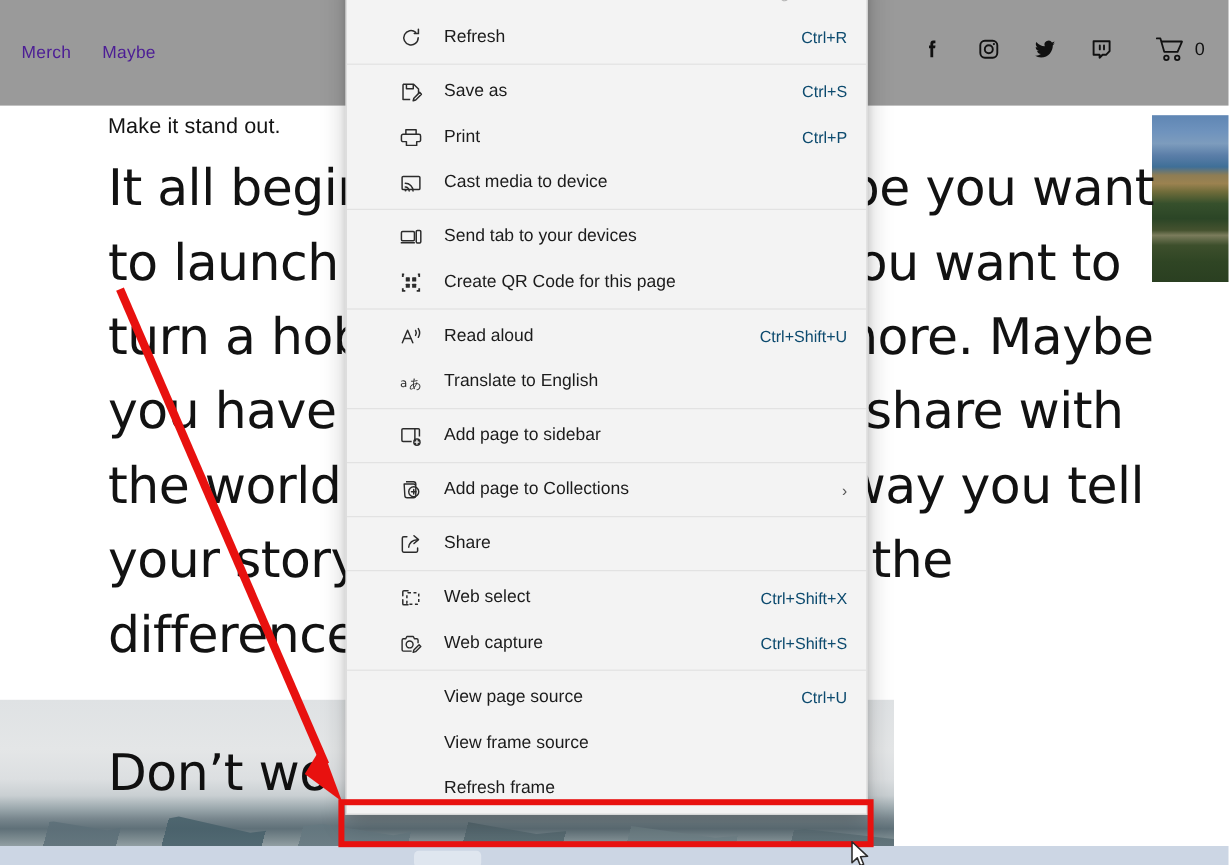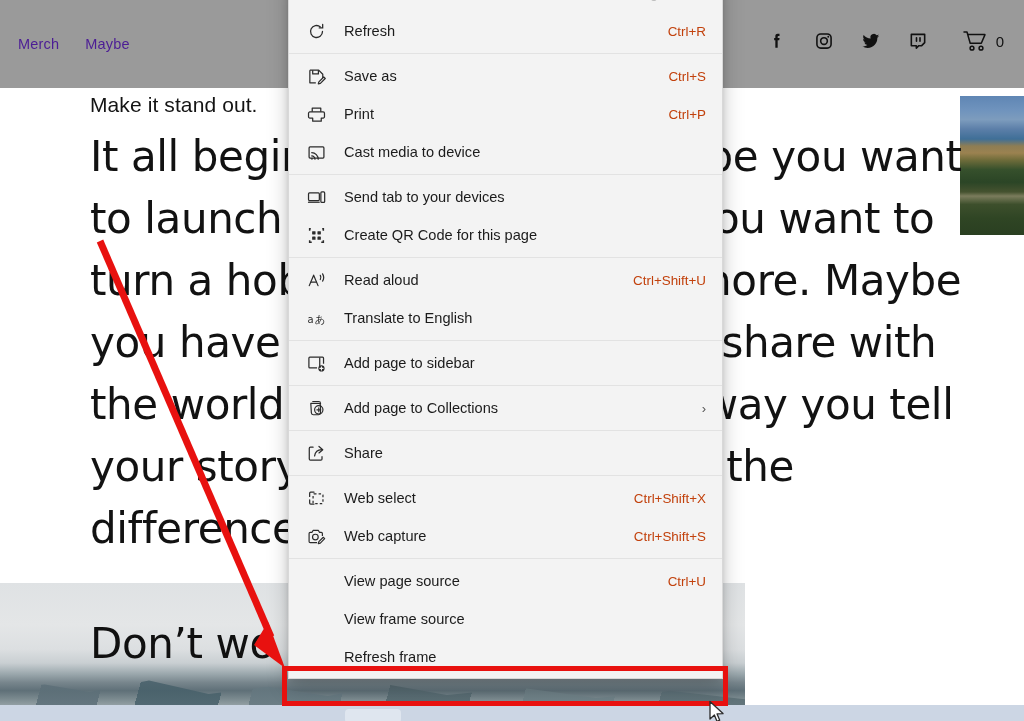--- a/index.html
+++ b/index.html
@@ -46,21 +46,21 @@
         #7b7c5c 72%,
         #3d4f2c 78%,
         #2f4524 88%,
         #2a3f21 100%);
   }
 
   .hero-copy {
     position:absolute; left:90px; top:88px; width:880px;
   }
   .eyebrow {
-    font-size:21px; color:#141414; letter-spacing:.1px;
+    font-size:18px; color:#141414; letter-spacing:.1px;
     line-height:22px; padding-top:6px;
   }
   .bigtext {
     margin-top:10px;
     font-size:42px;
     line-height:62px;
     letter-spacing:-0.4px;
     color:#121212;
     font-weight:400;
     width:880px;
@@ -114,29 +114,30 @@
     font-family:"Liberation Sans", sans-serif;
     padding-bottom:2px;
   }
   .mi {
     position:relative;
     display:flex; align-items:center;
     height:38px;
     padding-left:17px; padding-right:16px;
     color:#1b1b1b;
     font-size:14.6px;
+    margin-left:26px;
   }
   .mi .ico {
     width:20px; height:20px; flex:0 0 20px;
     display:flex; align-items:center; justify-content:center;
     margin-right:18px;
     color:#2b2b2b;
   }
   .mi .lbl { flex:1 1 auto; white-space:nowrap; }
-  .mi .acc { color:#c2410c; font-size:13.4px; white-space:nowrap; margin-left:14px; }
+  .mi .acc { color:#0c4a6e; font-size:13.4px; white-space:nowrap; margin-left:14px; }
   .mi .chev { color:#555; font-size:13px; margin-left:10px; }
   .mi.disabled { color:#a6a6a6; }
   .mi.disabled .acc { color:#b7b7b7; }
   .mi.noicon .ico { visibility:hidden; }
   .sep { height:1px; background:#e2e2e2; margin:3px 0; }
   .mi.highlight { background:#efefef; }
 
   svg.g { display:block; }
 
   

